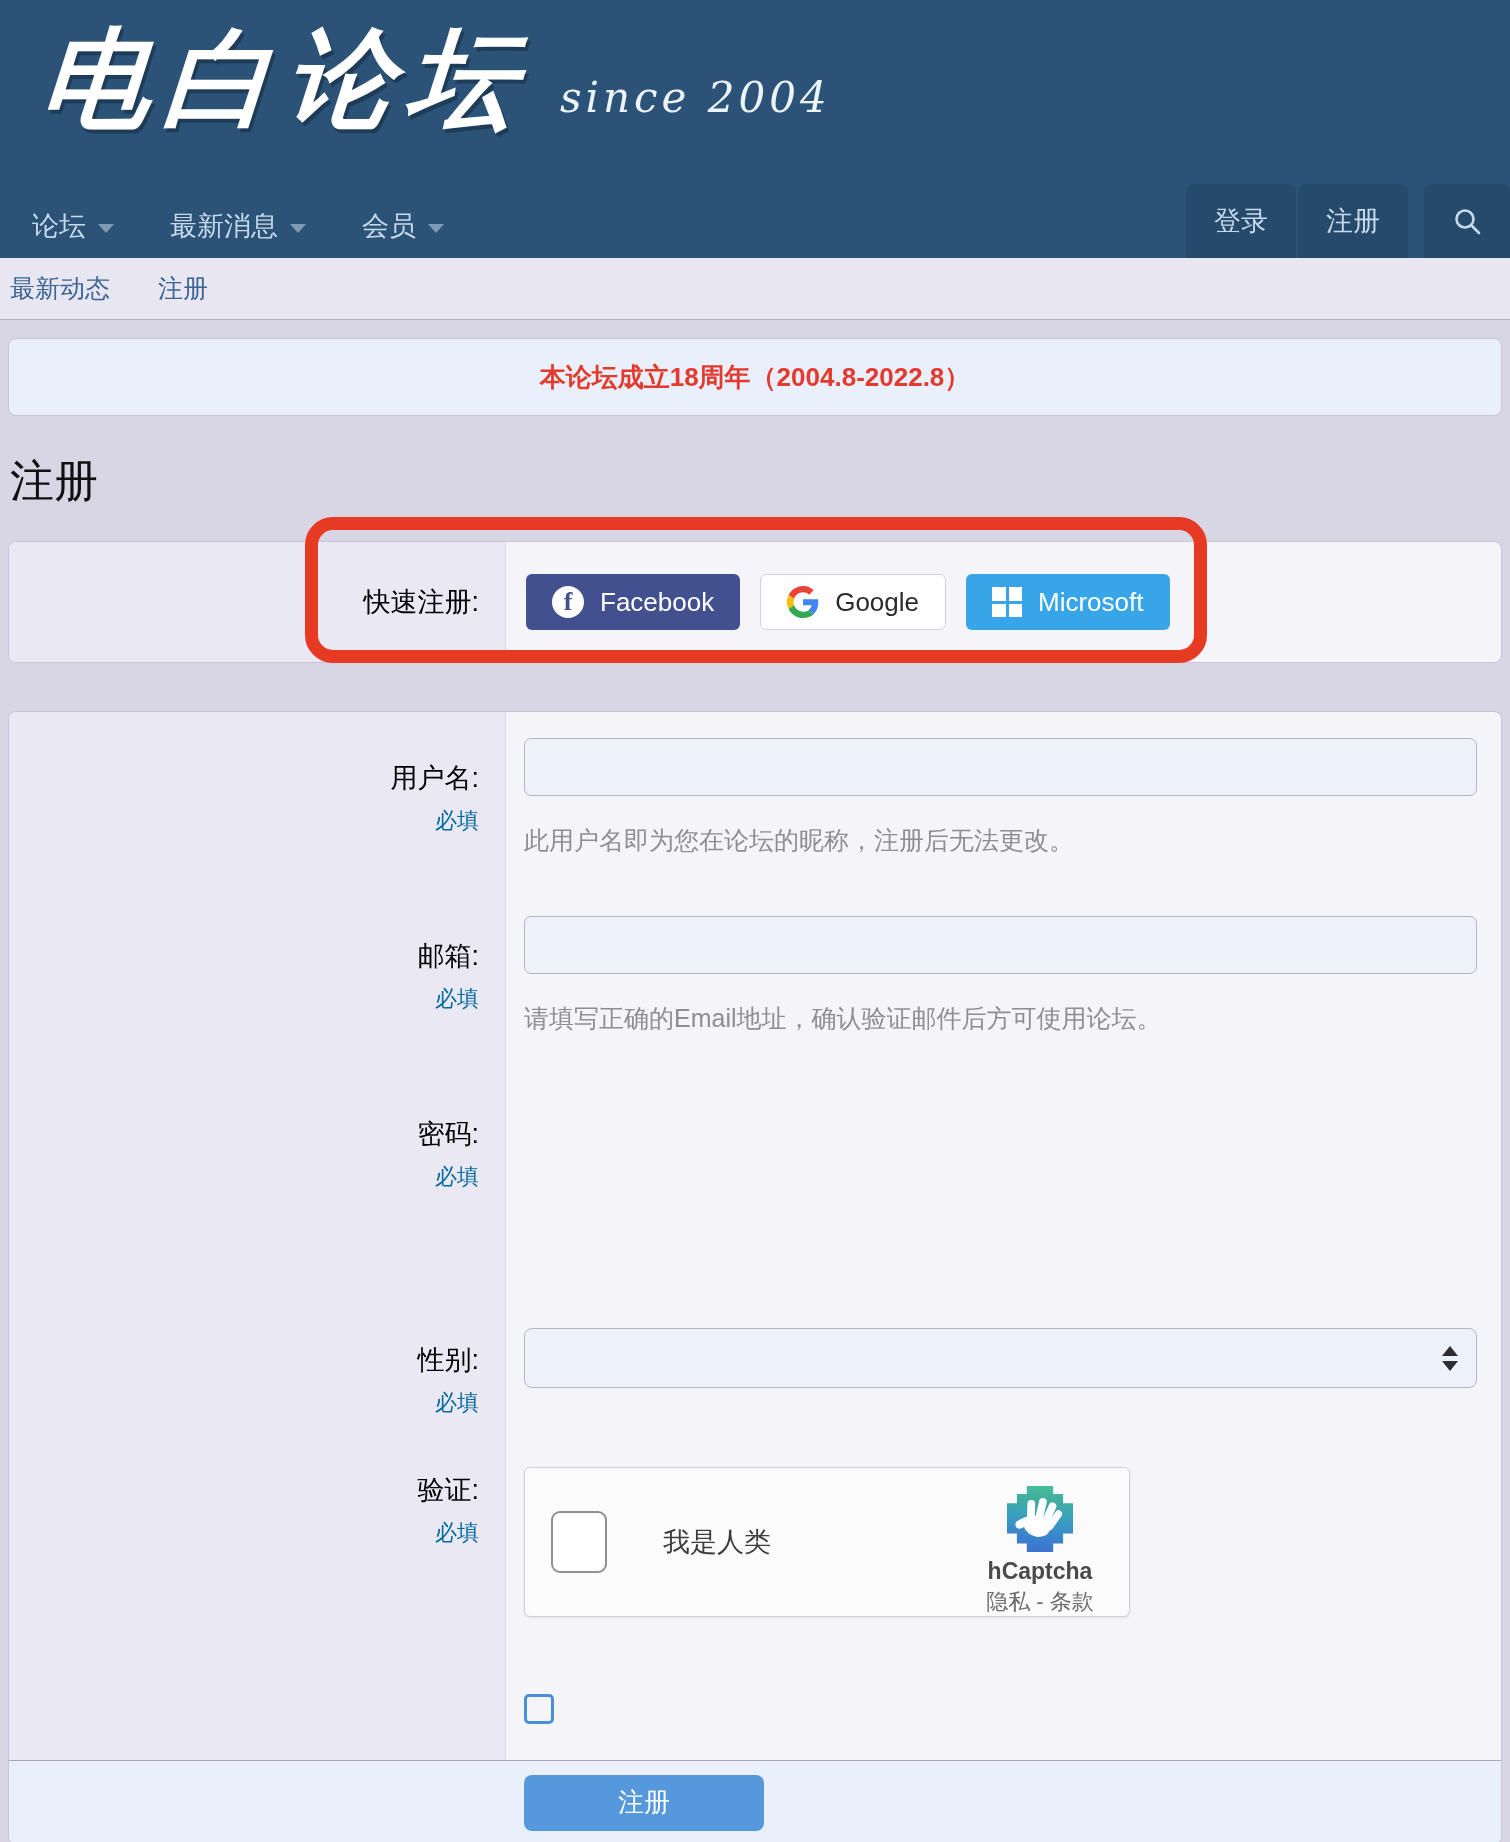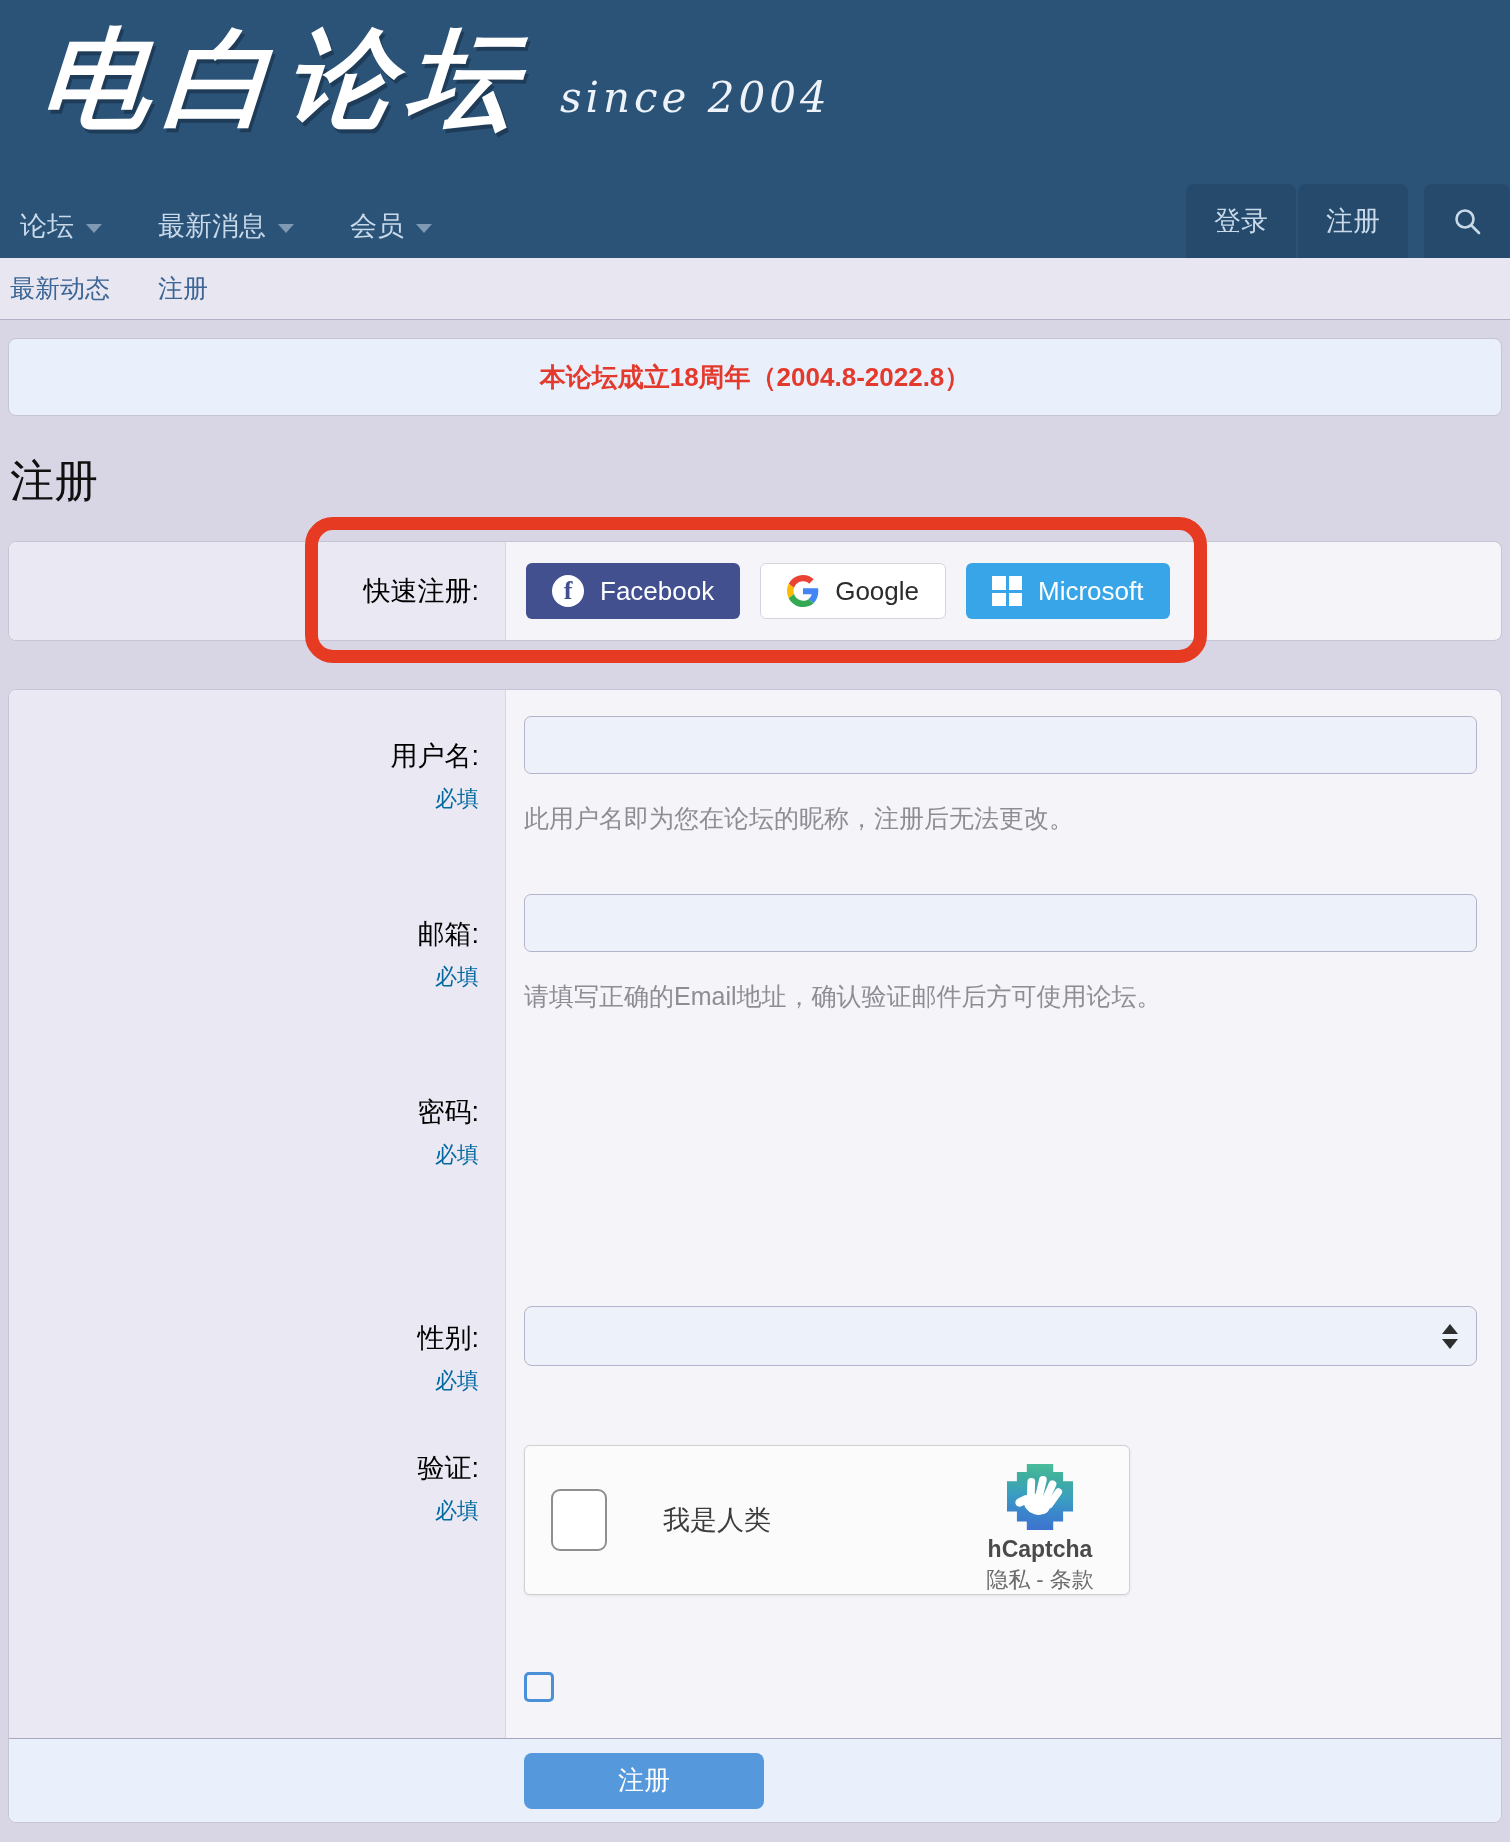--- a/index.html
+++ b/index.html
@@ -22,21 +22,21 @@
     letter-spacing:14px;
     text-shadow:3px 4px 0 rgba(20,40,60,.55);
     transform:skewX(-4deg);
   }
   .logo-tagline {
     font-family:"DejaVu Serif",serif; font-style:italic;
     color:#eef3f9; font-size:42px; margin-left:30px; margin-bottom:22px;
     letter-spacing:4px;
   }
   .navbar { position:absolute; left:0; right:0; bottom:0; height:64px; display:flex; align-items:stretch; }
-  .nav-left { display:flex; align-items:center; padding-left:20px; gap:56px; }
+  .nav-left { display:flex; align-items:center; padding-left:32px; gap:56px; }
   .nav-item { display:flex; align-items:center; gap:12px; color:#c8d9ea; font-size:27px; cursor:pointer; }
   .caret { width:0; height:0; border-left:8px solid transparent; border-right:8px solid transparent; border-top:9px solid #7e9ab5; margin-top:4px; }
   .nav-right { margin-left:auto; display:flex; align-items:stretch; }
   .nav-btn {
     background:#254a6c; color:#c8d9ea; font-size:27px;
     display:flex; align-items:center; justify-content:center;
     padding:0 28px; border-radius:8px 8px 0 0; margin-left:2px; cursor:pointer;
     height:74px; align-self:flex-end;
   }
   .nav-btn.search { margin-left:16px; width:86px; }
@@ -54,21 +54,21 @@
   .notice {
     margin-top:18px; height:78px; background:#e9effb;
     border:1px solid #c6c4d6; border-radius:8px;
     display:flex; align-items:center; justify-content:center;
   }
   .notice-text { color:#e43a2d; font-weight:bold; font-size:26px; }
   .page-title { font-size:44px; color:#101010; margin:36px 0 30px 2px; }
 
   
   .panel { background:#f5f4f9; border:1px solid #c6c4d6; border-radius:8px; overflow:hidden; }
-  .quick { height:100px; display:flex; }
+  .quick { height:122px; display:flex; }
   .label-cell {
     width:497px; flex:0 0 497px; background:#eae9f3; border-right:1px solid #d8d6e4;
     display:flex; flex-direction:column; align-items:flex-end; padding-right:26px;
   }
   .quick .label-cell { justify-content:center; }
   .row-label { font-size:27px; color:#000; }
   .required { font-size:22px; color:#0369a1; margin-top:10px; }
   .quick-buttons { display:flex; align-items:center; gap:20px; padding-left:20px; }
   .sso-btn {
     height:56px; display:flex; align-items:center; gap:16px;

